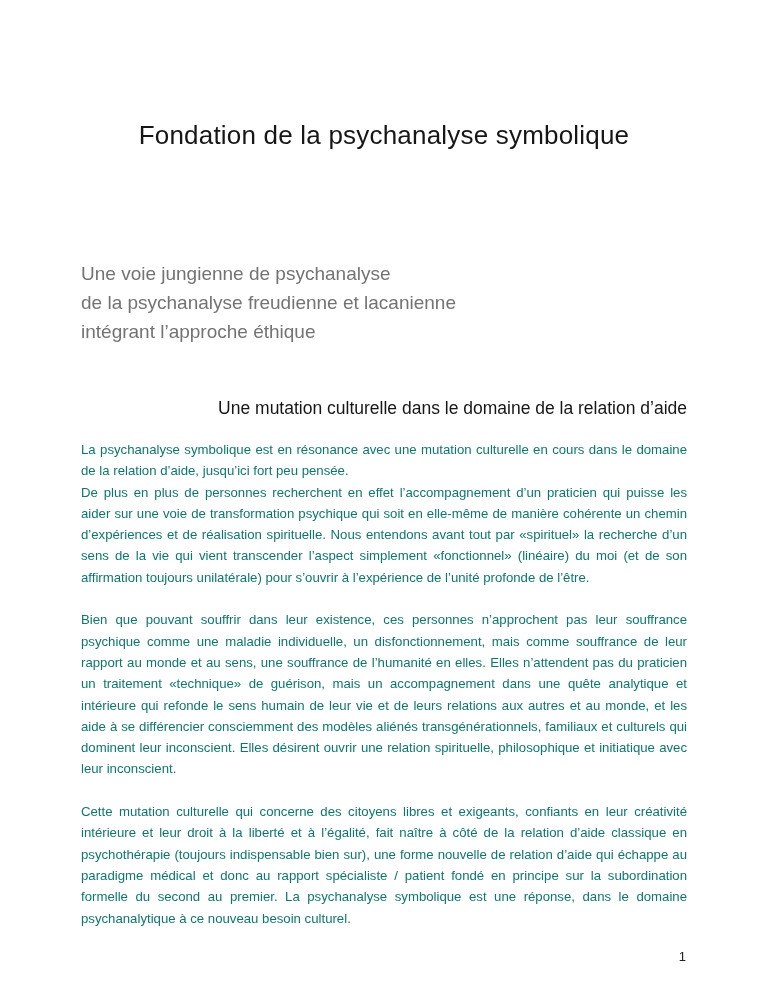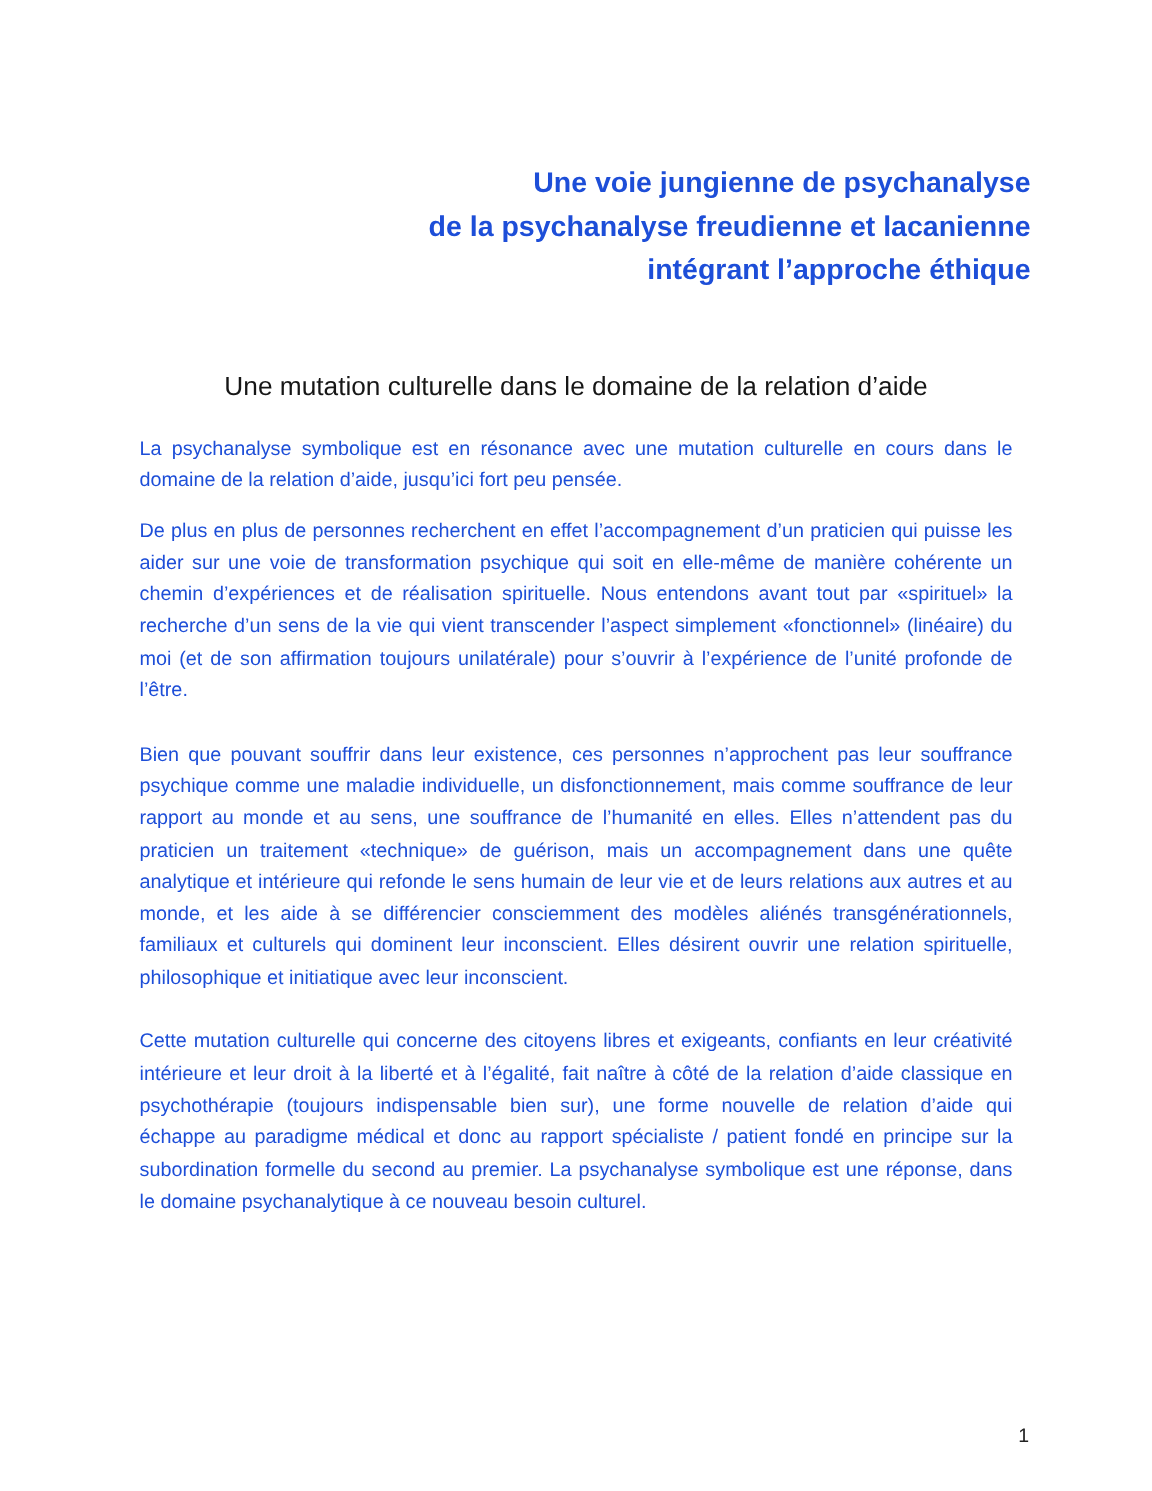--- a/index.html
+++ b/index.html
@@ -27,60 +27,61 @@
     margin: 0;
     padding-top: 120px;
     text-align: center;
     font-size: 26px;
     font-weight: 500;
     letter-spacing: 0.2px;
     color: #161616;
   }
   .doc-subtitle {
     margin-top: 108px;
-    text-align: right;
+    text-align: left;
     font-size: 19px;
     line-height: 29px;
-    font-weight: 700;
-    color: #1d4ed8;
+    font-weight: 400;
+    color: #737373;
   }
   .section-heading {
     margin: 0;
     margin-top: 52px;
     font-size: 17.5px;
     font-weight: 500;
     color: #161616;
-    text-align: center;
+    text-align: right;
   }
   .body-text p {
-    margin: 12px;
+    margin: 0;
     font-size: 13.2px;
     line-height: 21.3px;
     text-align: justify;
-    color: #1d4ed8;
+    color: #0f766e;
   }
   .body-text p.first {
     margin-top: 20px;
   }
   .body-text p.spaced {
     margin-top: 21.3px;
   }
   .page-number {
     position: absolute;
     right: 82px;
     bottom: 30px;
     font-size: 13px;
     color: #222222;
   }
 </style>
 </head>
 <body>
 
 <div class="page">
 
+  <h1 class="doc-title">Fondation de la psychanalyse symbolique</h1>
 
   <div class="doc-subtitle">
     <div>Une voie jungienne de psychanalyse</div>
     <div>de la psychanalyse freudienne et lacanienne</div>
     <div>intégrant l’approche éthique</div>
   </div>
 
   <h2 class="section-heading">Une mutation culturelle dans le domaine de la relation d’aide</h2>
 
   <div class="body-text">

